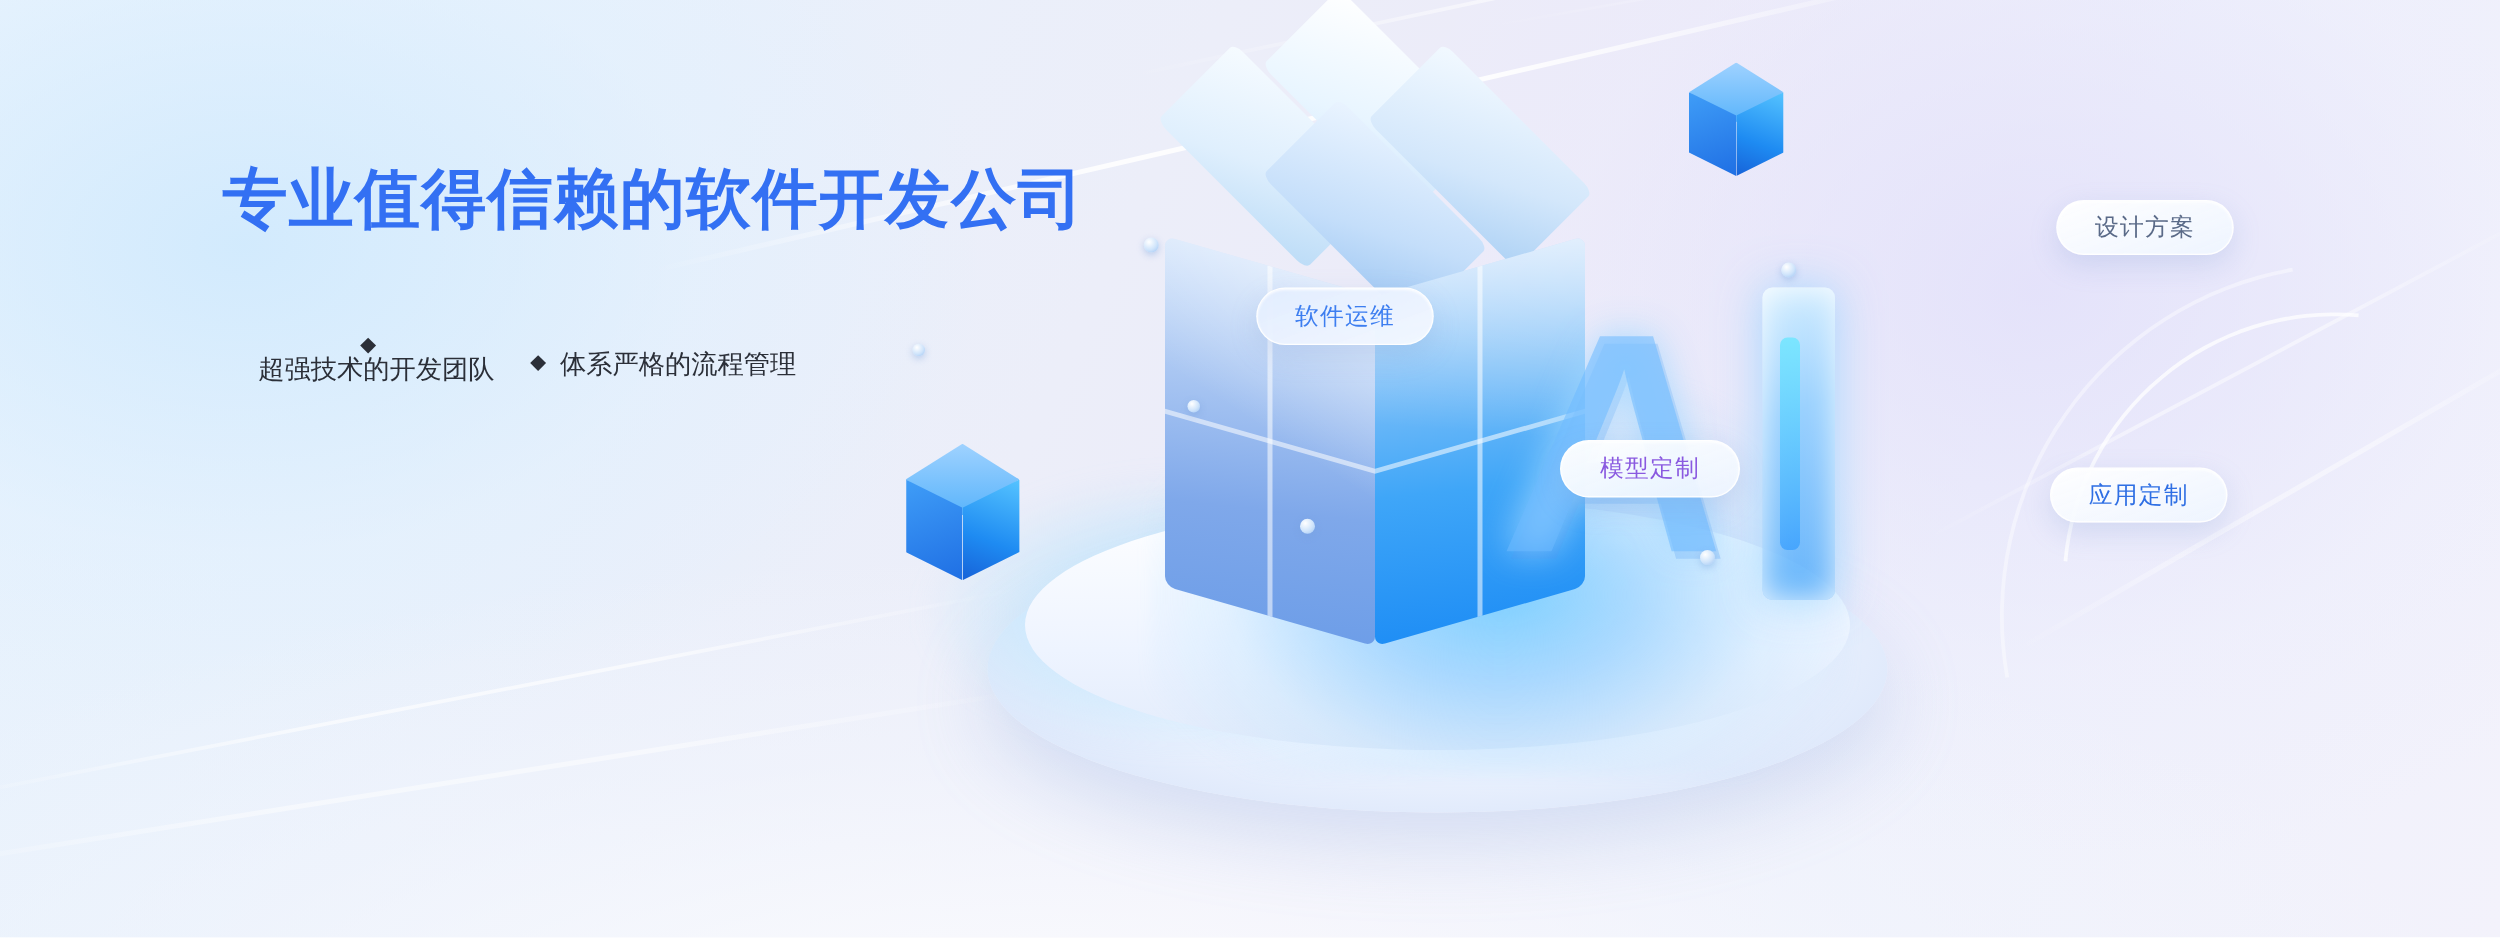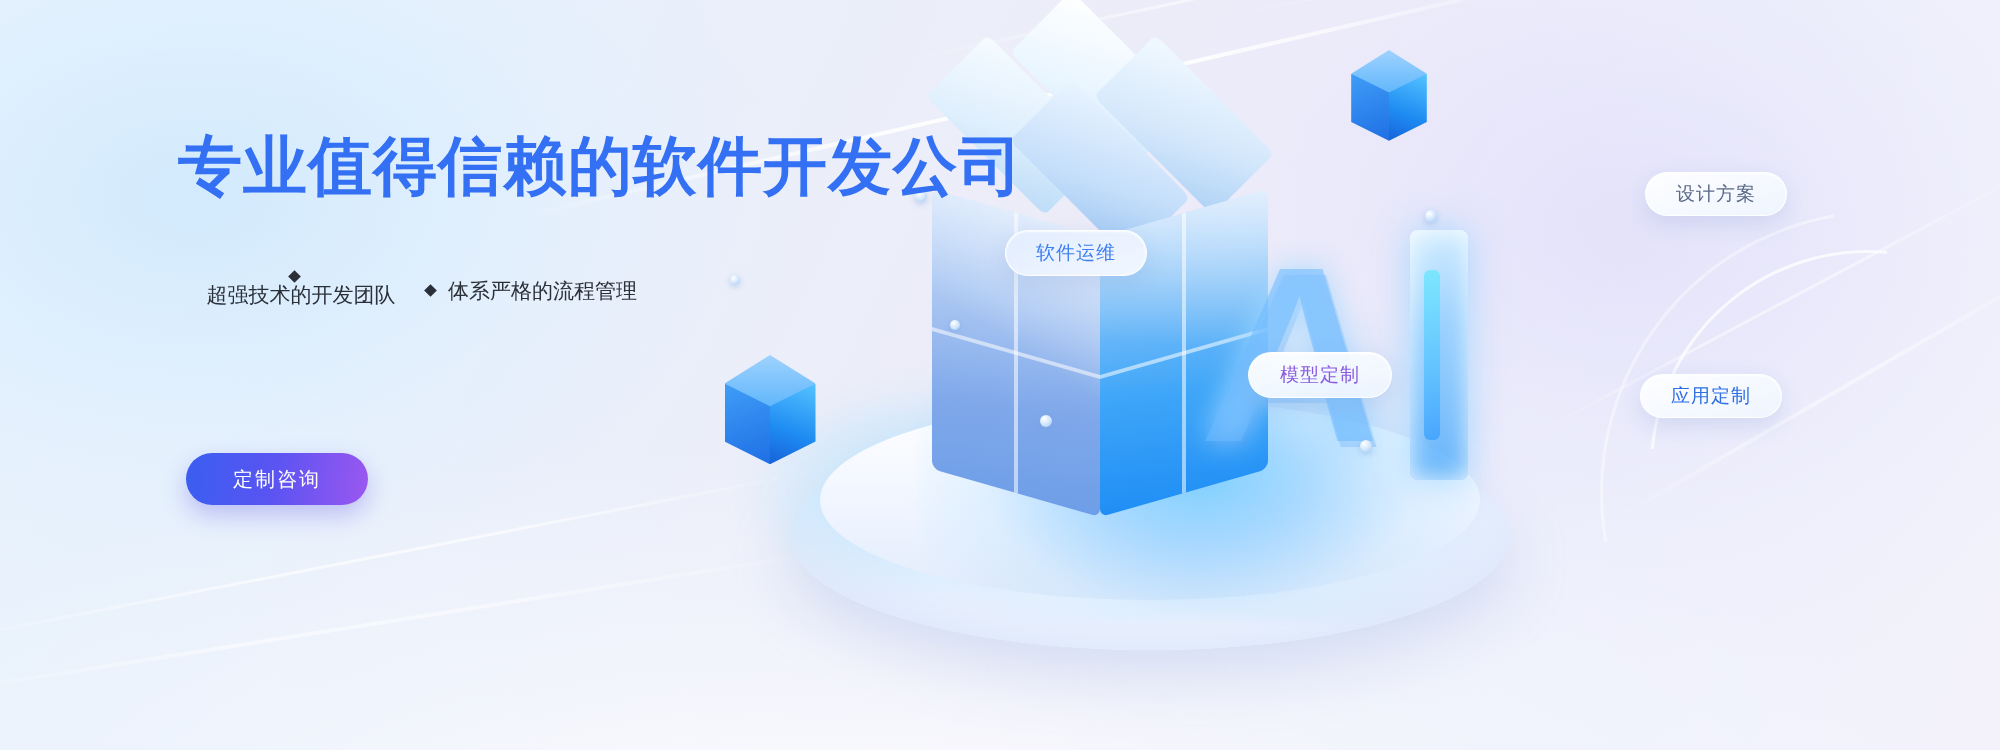--- a/index.html
+++ b/index.html
@@ -77,21 +77,21 @@
     pointer-events: none;
   }
   .arc.a1 { left: 1030px; top: 250px; width: 430px; height: 430px; transform: rotate(-40deg); opacity: .8; }
   .arc.a2 { left: 980px;  top: 210px; width: 560px; height: 560px; transform: rotate(-55deg); opacity: .45; }
 
   
   .headline {
     position: absolute;
     left: 178px;
     top: 134px;
-    font-size: 64px;
+    font-size: 52px;
     line-height: 1;
     font-weight: 700;
     letter-spacing: 1px;
     color: #3370f3;
     white-space: nowrap;
   }
 
   .features {
     position: absolute;
     left: 176px;
@@ -397,23 +397,22 @@
         <span class="bullet"></span>
         <span>超强技术的开发团队</span>
       </div>
       <div class="feature-item">
         <span class="bullet"></span>
         <span>体系严格的流程管理</span>
       </div>
     </div>
   </div>
 
-  <button class="cta">定制咨询</button>
-
-  <div class="tag" style="left:1645px;top:172px;width:140px;height:42px;color:#5a6a88;">
+
+  <div class="tag" style="left:1645px;top:160px;width:140px;height:42px;color:#5a6a88;">
     <span>设计方案</span>
   </div>
 
   <div class="tag t-soft-blue" style="left:1005px;top:230px;width:140px;height:44px;color:#3d7ef0;">
     <span>软件运维</span>
   </div>
 
 
 
   <div class="tag" style="left:1248px;top:352px;width:142px;height:44px;color:#8a5ae0;">

